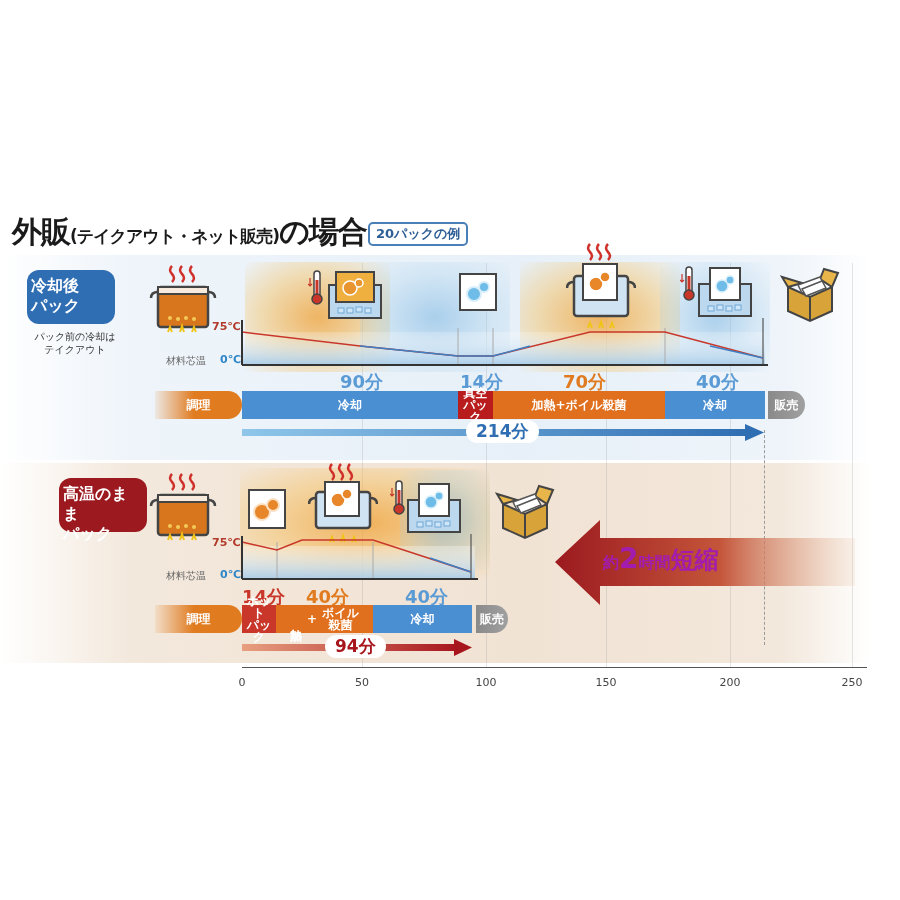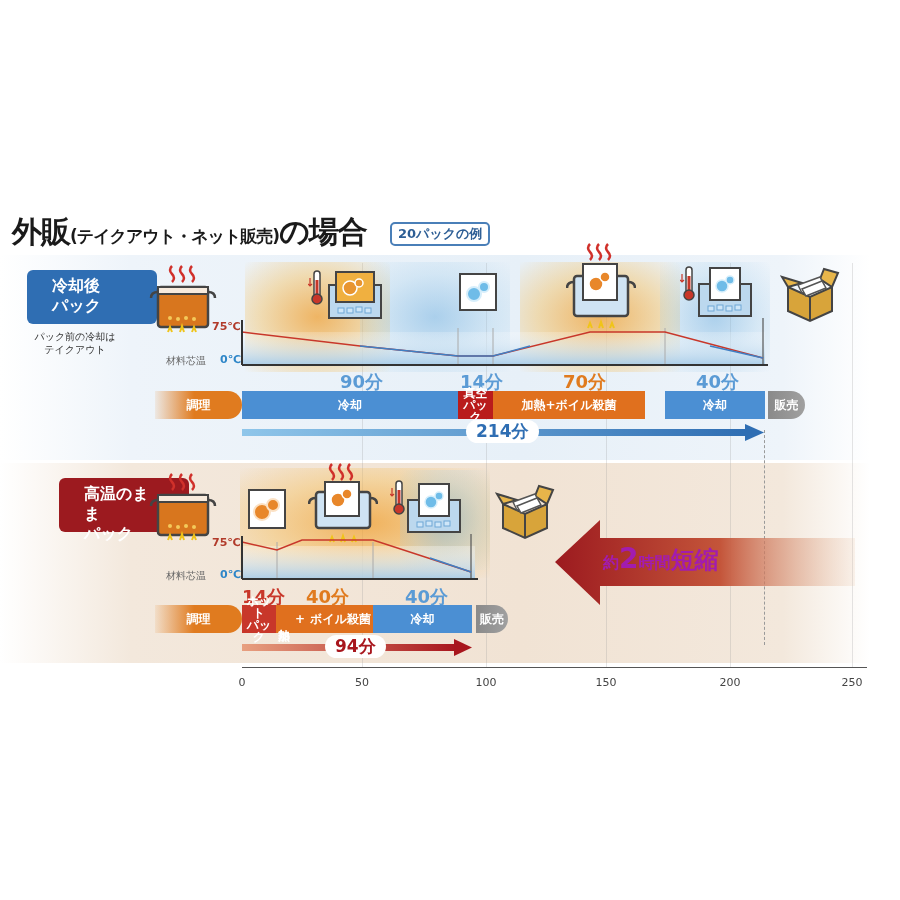--- a/index.html
+++ b/index.html
@@ -1,23 +1,23 @@
 <!DOCTYPE html>
 <html><head>
 <meta charset="utf-8">
 <style>
   html,body{margin:0;padding:0;}
   body{width:900px;height:900px;background:#ffffff;position:relative;overflow:hidden;font-family:"DejaVu Sans","Liberation Sans",sans-serif;}
   .abs{position:absolute;}
   .title{left:12px;top:212px;font-size:30px;font-weight:bold;color:#1a1a1a;letter-spacing:-1px;white-space:nowrap;}
   .title .sub{font-size:17px;font-weight:bold;letter-spacing:-1px;}
-  .badge{left:390px;top:222px;border:2px solid #4a7fb8;border-radius:5px;color:#2d5e95;font-size:13px;padding:1px 6px;font-weight:bold;background:#fff;}
+  .badge{left:368px;top:222px;border:2px solid #4a7fb8;border-radius:5px;color:#2d5e95;font-size:13px;padding:1px 6px;font-weight:bold;background:#fff;}
   .panel-top{left:0;top:255px;width:870px;height:205px;background:linear-gradient(90deg,#ffffff 0%,#eef4fa 15%,#e7f0f8 60%,#eef4fa 90%,#ffffff 100%);}
   .panel-bottom{left:0;top:463px;width:870px;height:200px;background:linear-gradient(90deg,#ffffff 0%,#f3e8dc 15%,#f1e3d4 60%,#f3e8dc 90%,#ffffff 100%);}
-  .label-box{border-radius:6px;color:#fff;font-weight:bold;font-size:16px;line-height:20px;padding:6px 25px;}
+  .label-box{border-radius:12px;color:#fff;font-weight:bold;font-size:16px;line-height:20px;padding:6px 4px;}
   .lb-top{left:27px;top:270px;width:80px;height:42px;background:#2f6eb3;}
   .lb-bottom{left:27px;top:478px;width:80px;height:42px;background:#9c1a1f;margin-left:32px;}
   .note{left:20px;top:330px;width:110px;font-size:10px;color:#333;text-align:center;line-height:13px;}
   .temp75{font-size:11px;color:#b13a2a;font-weight:bold;}
   .temp0{font-size:11px;color:#2e86c8;font-weight:bold;}
   .tlabel{font-size:10px;color:#666;}
   .glow-orange{background:radial-gradient(ellipse at center,rgba(240,160,50,0.75) 0%,rgba(245,190,90,0.45) 55%,rgba(255,255,255,0) 100%);}
   .glow-blue{background:radial-gradient(ellipse at center,rgba(120,180,225,0.55) 0%,rgba(160,205,235,0.3) 55%,rgba(255,255,255,0) 100%);}
   .seg{position:absolute;height:28px;color:#fff;font-size:12px;font-weight:bold;display:flex;align-items:center;justify-content:center;text-align:center;line-height:12px;}
   .cook{background:linear-gradient(90deg,rgba(230,130,30,0.1) 0%,#e07b1f 45%,#e07b1f 100%);border-radius:0 14px 14px 0;}
@@ -164,21 +164,21 @@
 <div class="dur c-blue" style="left:460px;top:370px"><span>14分</span></div>
 <div class="dur c-orange" style="left:563px;top:370px"><span>70分</span></div>
 <div class="dur c-blue" style="left:696px;top:370px"><span>40分</span></div>
 
 <div class="seg cook" style="left:155px;top:391px;width:87px;">調理</div>
 <div class="seg blue" style="left:242px;top:391px;width:216px;">冷却</div>
 <div class="seg lblue" style="left:458px;top:391px;width:35px;flex-direction:column;">
   <span>真空</span>
   <span>パック</span>
 </div>
-<div class="seg orange" style="left:493px;top:391px;width:152px;">加熱+ボイル殺菌</div>
+<div class="seg orange" style="left:493px;top:391px;width:172px;">加熱+ボイル殺菌</div>
 <div class="seg blue" style="left:665px;top:391px;width:100px;">冷却</div>
 <div class="seg sell" style="left:768px;top:391px;width:37px;">販売</div>
 
 <svg class="abs" style="left:242px;top:423px" width="525" height="18" viewBox="0 0 525 18">
   <defs>
       <linearGradient id="ag1" x1="0" x2="1">
         <stop offset="0" stop-color="#8fc6ea"></stop>
         <stop offset="1" stop-color="#2f6eb3"></stop>
       </linearGradient>
     </defs>
@@ -274,21 +274,21 @@
 <div class="dur c-blue" style="left:405px;top:585px"><span>40分</span></div>
 
 <div class="seg cook" style="left:155px;top:605px;width:87px;">調理</div>
 <div class="seg red" style="left:242px;top:605px;width:34px;flex-direction:column;">
   <span>ホット</span>
   <span>パック</span>
 </div>
 <div class="seg orange" style="left:276px;top:605px;width:97px;gap:5px;">
   <span style="writing-mode:vertical-rl;">加熱</span>
   <span>+</span>
-  <span style="display:flex;flex-direction:row;">
+  <span style="display:flex;flex-direction:column;">
     <span>ボイル</span>
     <span>殺菌</span>
   </span>
 </div>
 <div class="seg blue" style="left:373px;top:605px;width:99px;">冷却</div>
 <div class="seg sell" style="left:476px;top:605px;width:32px;">販売</div>
 
 <svg class="abs" style="left:242px;top:638px" width="232" height="18" viewBox="0 0 232 18">
   <defs>
       <linearGradient id="ag2" x1="0" x2="1">

